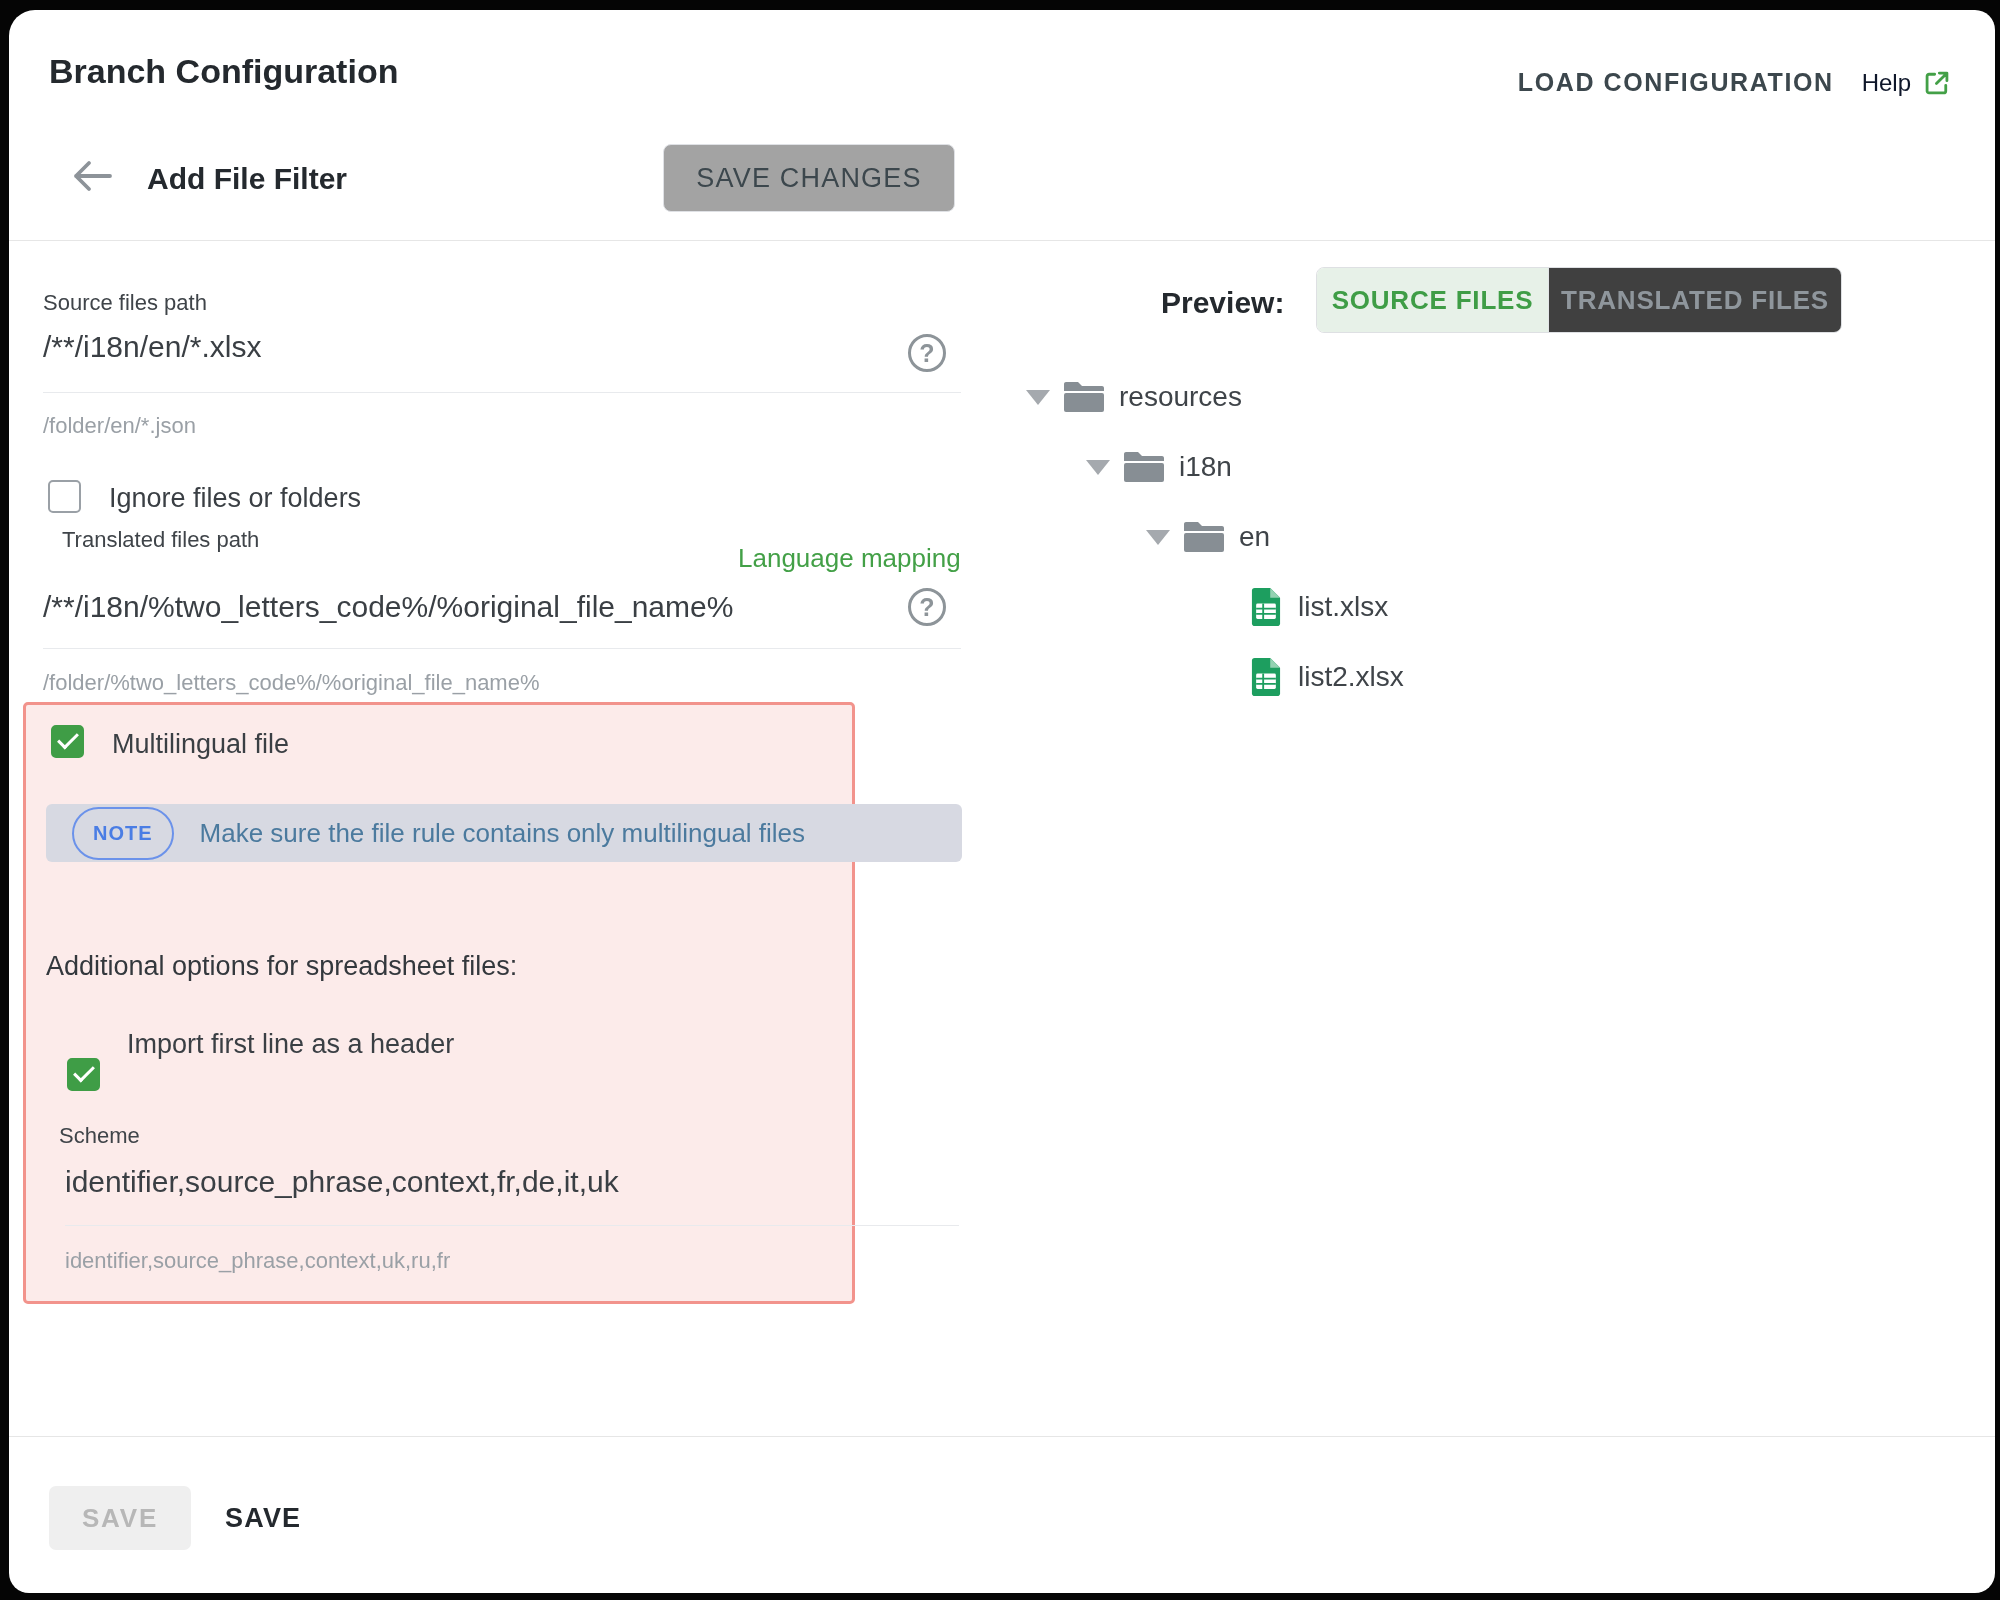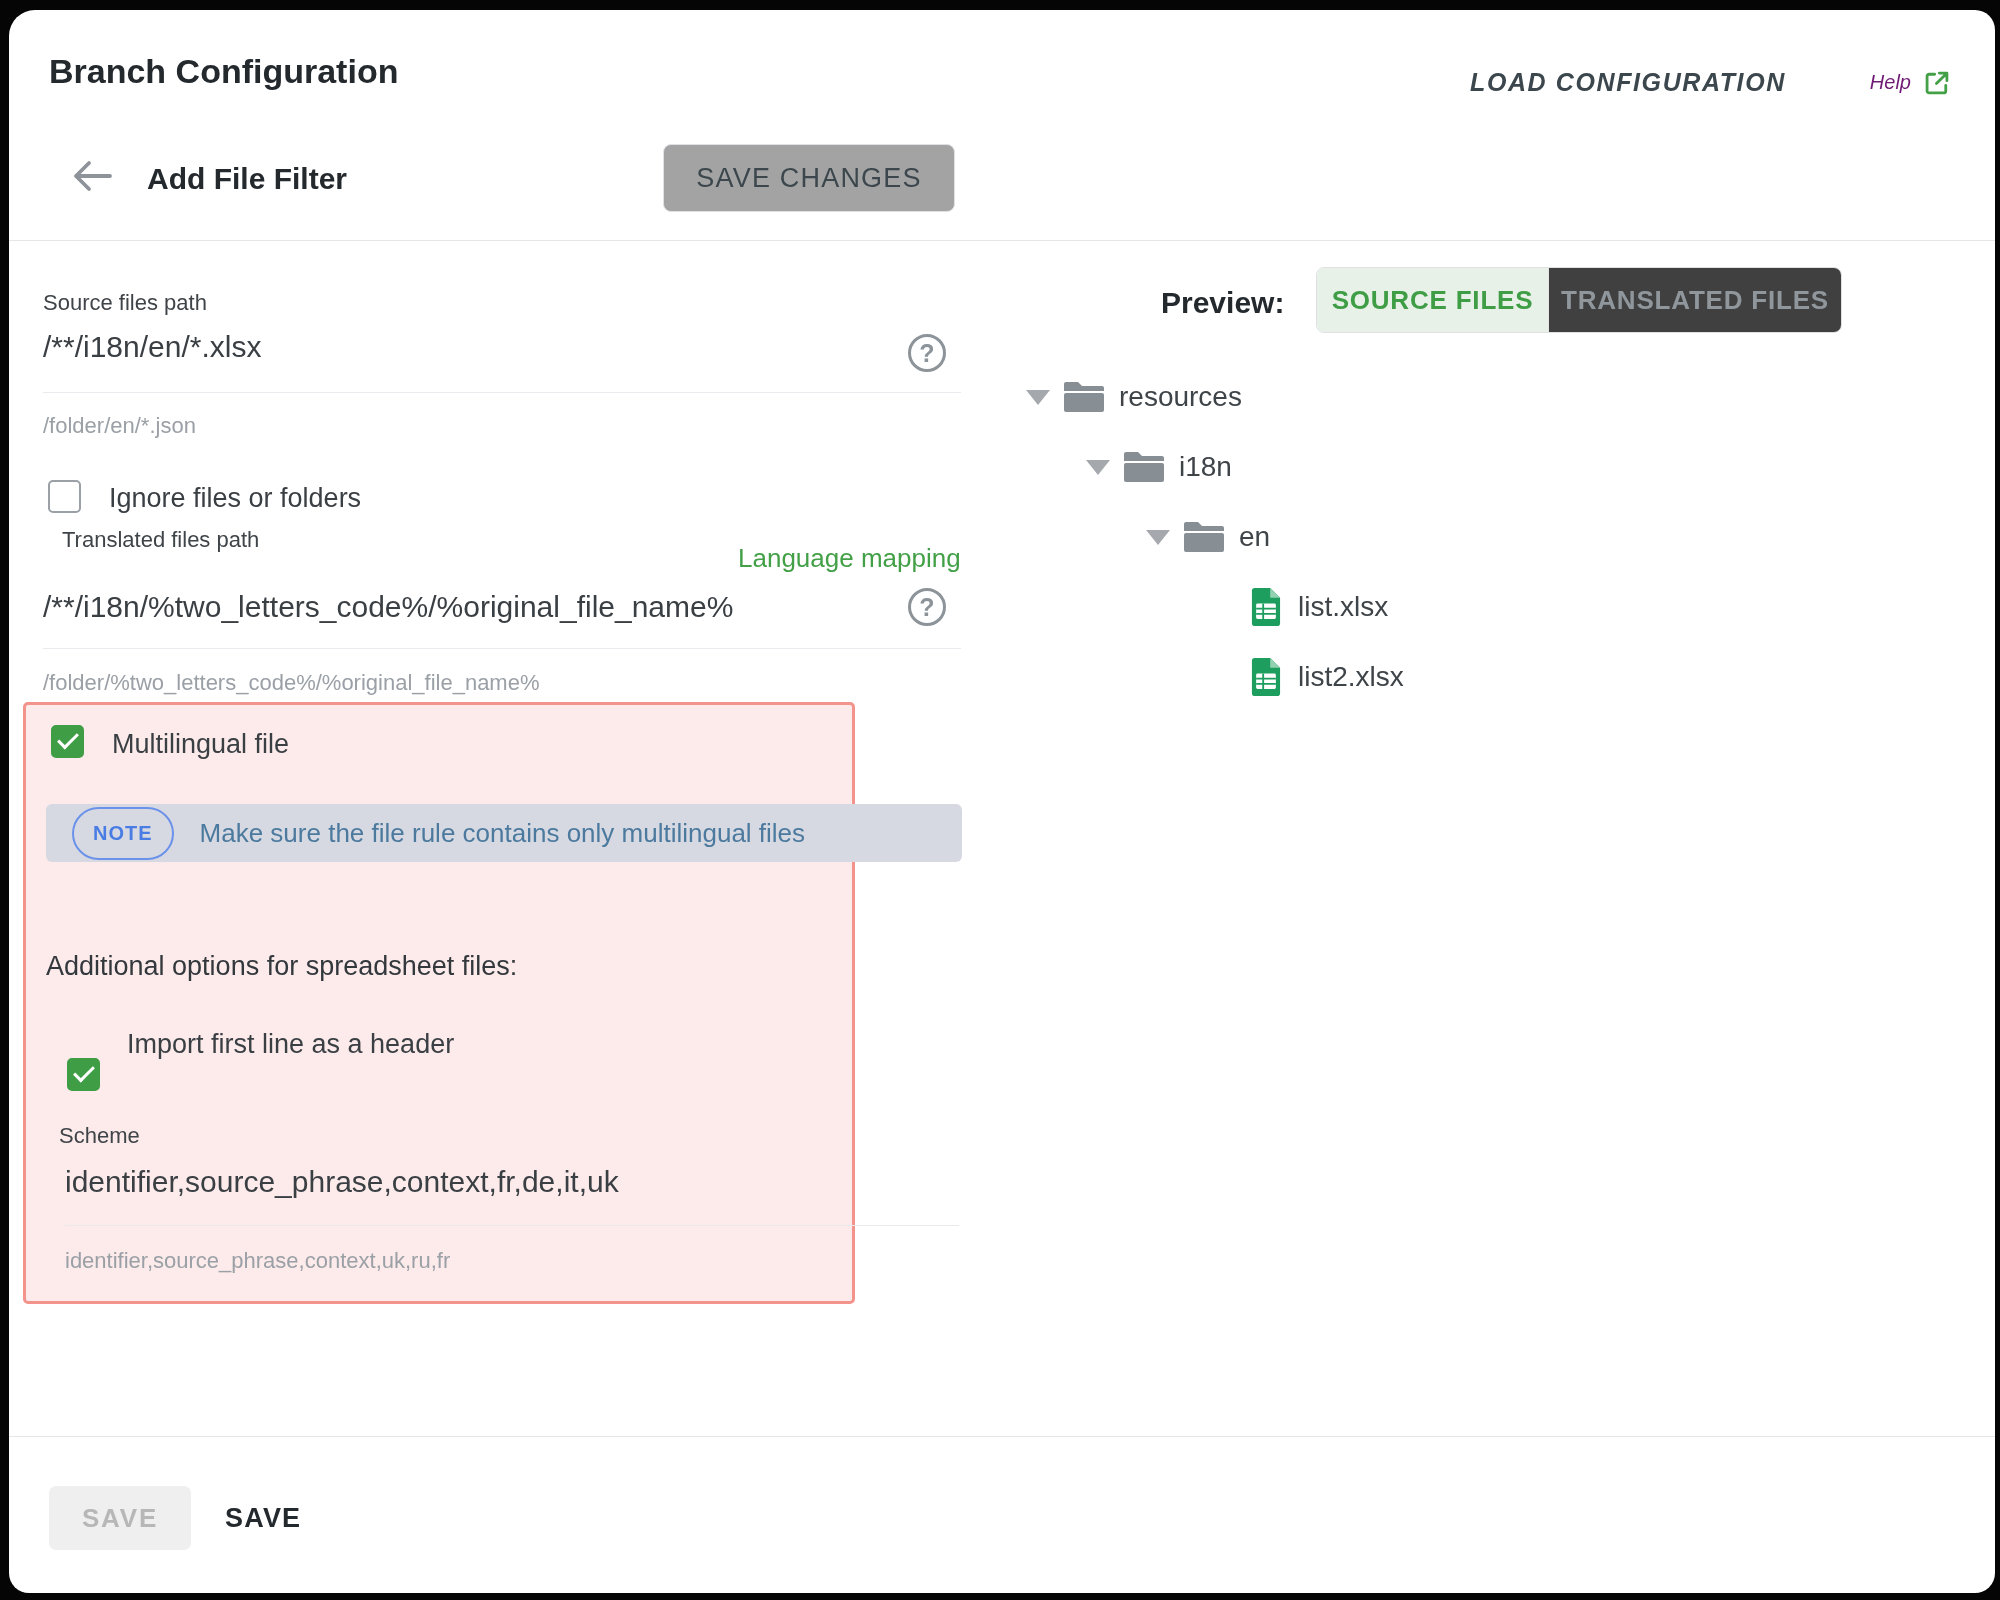--- a/index.html
+++ b/index.html
@@ -5,23 +5,23 @@
   html,body{margin:0;padding:0;background:#050505;}
   *{box-sizing:border-box;}
   .screen{position:relative;width:2000px;height:1600px;background:#050505;overflow:hidden;
           font-family:"Liberation Sans",sans-serif;}
   .dialog{position:absolute;left:9px;top:10px;right:5px;bottom:7px;background:#ffffff;
           border-radius:26px 20px 20px 20px;overflow:hidden;}
   .abs{position:absolute;}
 
   
   .title{font-size:34px;font-weight:bold;color:#24292e;}
-  .top-right{display:flex;align-items:center;gap:48px;font-style:italic;}
+  .top-right{display:flex;align-items:flex-end;gap:28px;}
   .load-config{font-size:25px;font-weight:600;color:#3c474d;letter-spacing:1.6px;cursor:pointer;}
-  .help-link{display:flex;align-items:center;gap:12px;font-size:20px;color:#701a75;cursor:pointer;margin-left:36px;}
+  .help-link{display:flex;align-items:center;gap:12px;font-size:24px;color:#0f172a;cursor:pointer;}
   .back-btn{width:46px;height:36px;cursor:pointer;}
   .subtitle{font-size:30px;font-weight:bold;color:#24292e;}
   .btn-outline{display:flex;align-items:center;justify-content:center;background:#a3a3a3;
           border:1.5px solid #dfe1e5;border-radius:8px;font-size:27px;font-weight:500;
           color:#3c474d;letter-spacing:1.2px;cursor:pointer;}
   .hr{height:1px;background:#e6e6e6;left:0;right:0;}
 
   
   .field-label{font-size:22px;color:#3f4449;}
   .path-input{border:none;outline:none;background:transparent;font-size:30px;color:#3a3f44;

